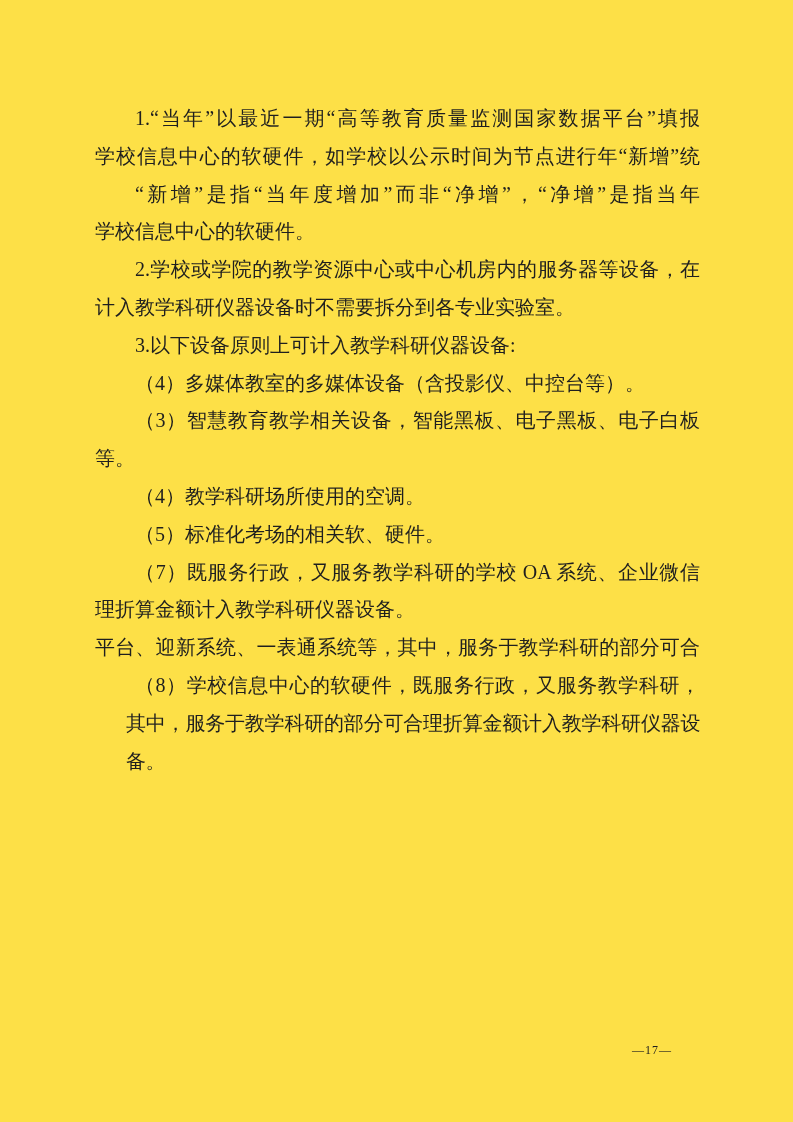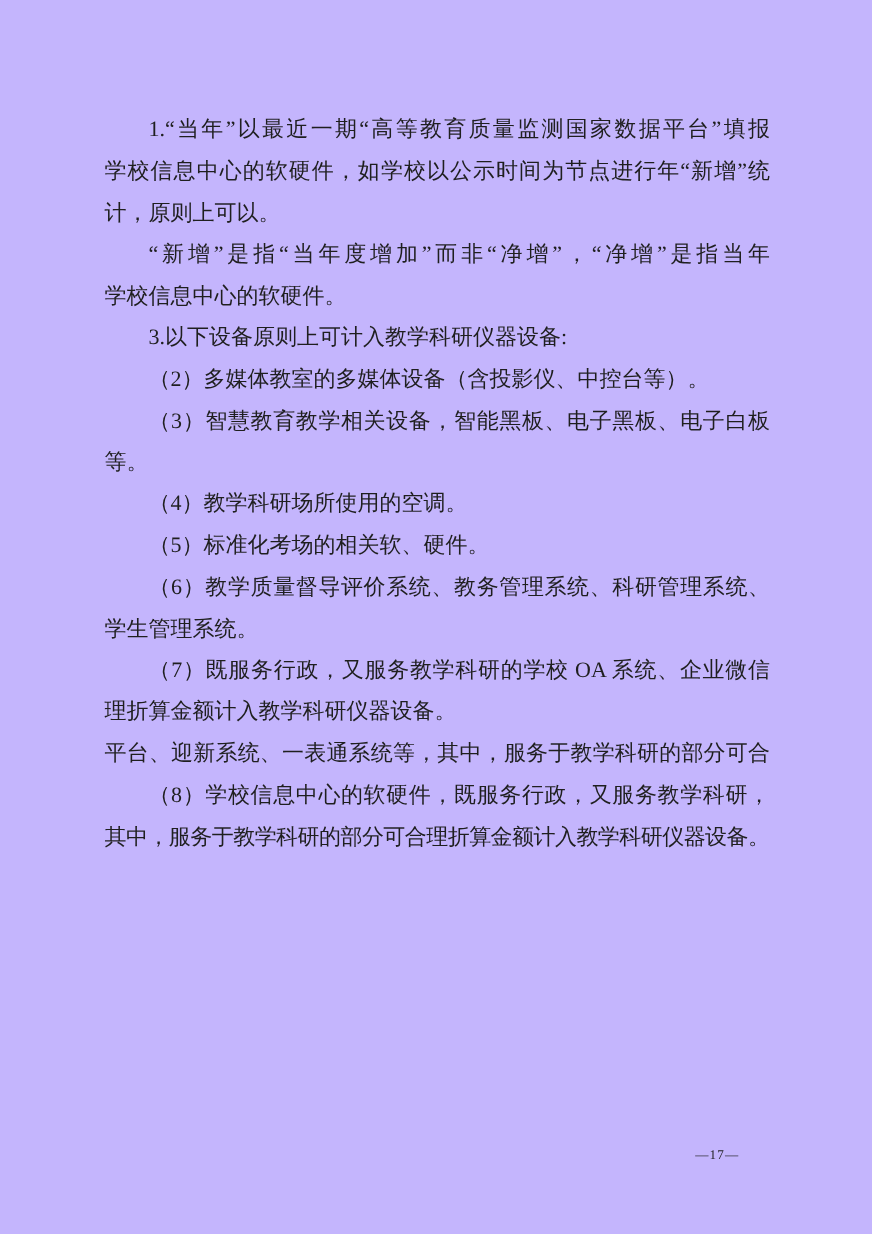--- a/index.html
+++ b/index.html
@@ -4,21 +4,21 @@
 <style>
   html, body {
     margin: 0;
     padding: 0;
     background: #ffffff;
   }
   .doc-page {
     position: relative;
     width: 793px;
     height: 1122px;
-    background: #c4b5fd;
+    background: #fde047;
     overflow: hidden;
     font-family: "Liberation Serif", "DejaVu Serif", serif;
     color: #1f1f1f;
   }
   .content {
     position: absolute;
     left: 95px;
     top: 100px;
     width: 605px;
     font-size: 20px;
@@ -49,50 +49,49 @@
   }
 </style>
 </head>
 <body>
 
 <div class="doc-page">
   <div class="content" id="content">
       <div class="para">
         <div class="line first fill">1.“当年”以最近一期“高等教育质量监测国家数据平台”填报</div>
         <div class="line fill">学校信息中心的软硬件，如学校以公示时间为节点进行年“新增”统</div>
-        <div class="line">计，原则上可以。</div>
       </div>
       <div class="para">
         <div class="line first fill">“新增”是指“当年度增加”而非“净增”，“净增”是指当年</div>
         <div class="line">学校信息中心的软硬件。</div>
       </div>
       <div class="para">
+        <div class="line first fill">2.学校或学院的教学资源中心或中心机房内的服务器等设备，在</div>
+        <div class="line">计入教学科研仪器设备时不需要拆分到各专业实验室。</div>
+      </div>
+      <div class="para">
         <div class="line first">3.以下设备原则上可计入教学科研仪器设备:</div>
       </div>
       <div class="para">
-        <div class="line first">（2）多媒体教室的多媒体设备（含投影仪、中控台等）。</div>
+        <div class="line first">（4）多媒体教室的多媒体设备（含投影仪、中控台等）。</div>
       </div>
       <div class="para">
         <div class="line first fill">（3）智慧教育教学相关设备，智能黑板、电子黑板、电子白板</div>
         <div class="line">等。</div>
       </div>
       <div class="para">
         <div class="line first">（4）教学科研场所使用的空调。</div>
       </div>
       <div class="para">
         <div class="line first">（5）标准化考场的相关软、硬件。</div>
       </div>
       <div class="para">
-        <div class="line first fill">（6）教学质量督导评价系统、教务管理系统、科研管理系统、</div>
-        <div class="line">学生管理系统。</div>
-      </div>
-      <div class="para">
         <div class="line first fill">（7）既服务行政，又服务教学科研的学校 OA 系统、企业微信</div>
         <div class="line">理折算金额计入教学科研仪器设备。</div>
         <div class="line fill">平台、迎新系统、一表通系统等，其中，服务于教学科研的部分可合</div>
       </div>
       <div class="para">
         <div class="line first fill">（8）学校信息中心的软硬件，既服务行政，又服务教学科研，</div>
-        <div class="line" style="letter-spacing: -0.5px;">其中，服务于教学科研的部分可合理折算金额计入教学科研仪器设备。</div>
+        <div class="line" style="letter-spacing: -0.5px; margin-left: 31px;">其中，服务于教学科研的部分可合理折算金额计入教学科研仪器设备。</div>
       </div>
     </div>
   <div class="footer">—17—</div>
 </div>
 
 </body></html>

